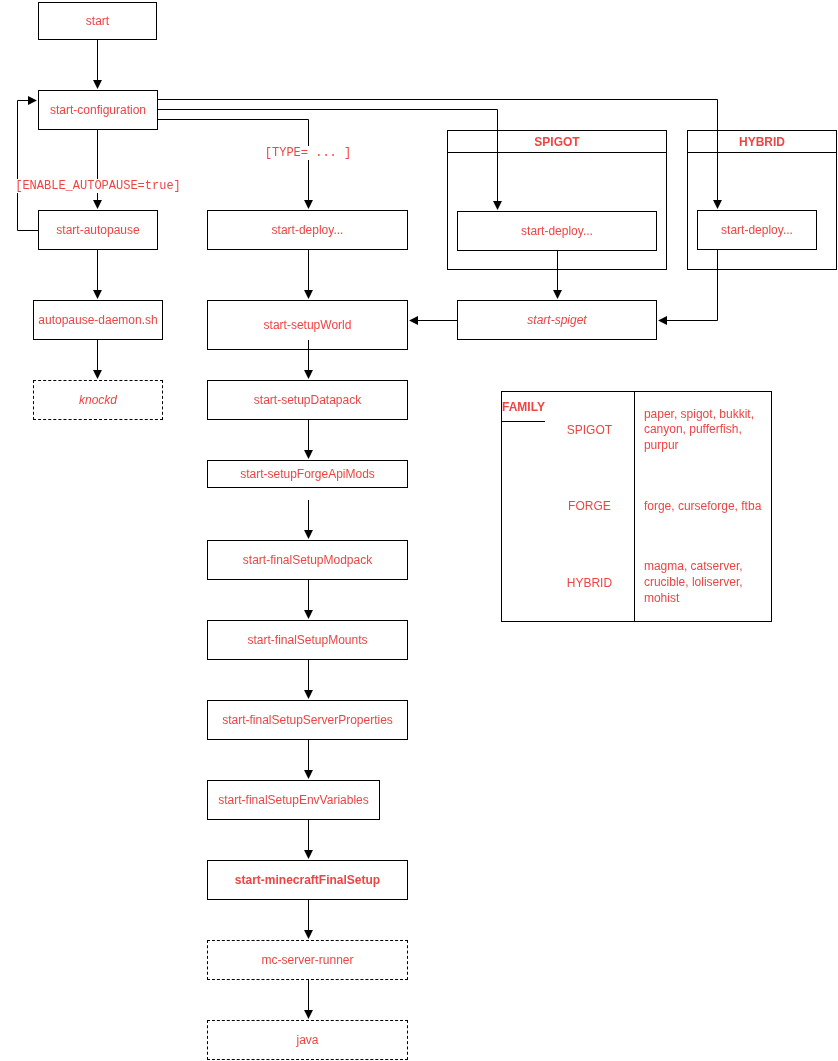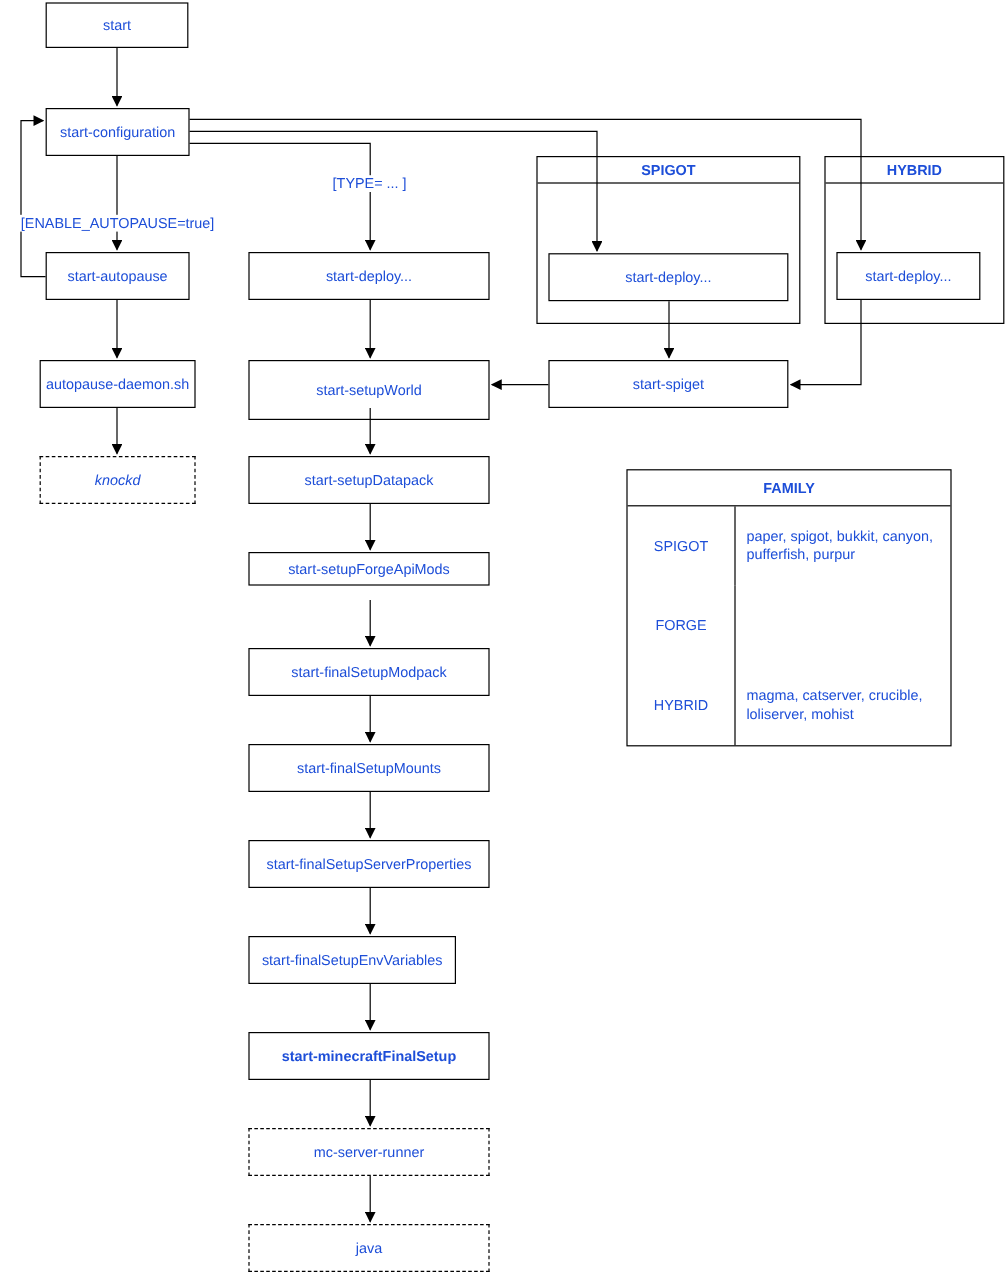--- a/index.html
+++ b/index.html
@@ -3,21 +3,21 @@
 <meta charset="utf-8">
 <style>
   html, body { margin: 0; padding: 0; background: #ffffff; }
   .canvas {
     position: relative;
     width: 838px;
     height: 1061px;
     background: #ffffff;
     font-family: "Liberation Sans", sans-serif;
     font-size: 12px;
-    color: #1d4ed8;
+    color: #ef4444;
     overflow: hidden;
   }
   .node {
     position: absolute;
     box-sizing: border-box;
     border: 1px solid #000000;
     background: #ffffff;
     display: flex;
     align-items: center;
     justify-content: center;
@@ -49,30 +49,31 @@
     z-index: 2;
     pointer-events: none;
   }
   .edge-label {
     position: absolute;
     transform: translate(-50%, -50%);
     background: #ffffff;
     padding: 0 2px;
     white-space: nowrap;
     z-index: 3;
+    font-family: Liberation Mono, monospace;
   }
   .family-table {
     position: absolute;
-    left: 522px; top: 391px;
+    left: 501px; top: 391px;
     width: 271px; height: 231px;
     box-sizing: border-box;
     border: 1px solid #000000;
     background: #ffffff;
     display: flex;
-    flex-direction: column;
+    flex-direction: row;
     z-index: 1;
   }
   .ft-header {
     box-sizing: border-box;
     height: 30px;
     border-bottom: 1px solid #000000;
     display: flex;
     align-items: center;
     justify-content: center;
     font-weight: bold;
@@ -135,31 +136,32 @@
   <div class="container" style="left:447px; top:130px; width:220px; height:140px;">
     <div class="container-header">SPIGOT</div>
   </div>
   <div class="node" style="left:457px; top:211px; width:200px; height:40px;">start-deploy...</div>
 
   <div class="container" style="left:687px; top:130px; width:150px; height:140px;">
     <div class="container-header">HYBRID</div>
   </div>
   <div class="node" style="left:697px; top:210px; width:120px; height:40px;">start-deploy...</div>
 
-  <div class="node" style="left:457px; top:300px; width:200px; height:40px;">start-spiget</div>
+  <div class="node" style="left:457px; top:300px; width:200px; height:40px;font-style:italic;">start-spiget</div>
 
   <div class="family-table">
     <div class="ft-header">FAMILY</div>
     <div class="ft-body">
       <div class="ft-row">
         <div class="ft-family">SPIGOT</div>
         <div class="ft-members">paper, spigot, bukkit, canyon, pufferfish, purpur</div>
       </div>
       <div class="ft-row">
         <div class="ft-family">FORGE</div>
+        <div class="ft-members">forge, curseforge, ftba</div>
       </div>
       <div class="ft-row">
         <div class="ft-family">HYBRID</div>
         <div class="ft-members">magma, catserver, crucible, loliserver, mohist</div>
       </div>
     </div>
   </div>
 
   <svg class="arrow-layer" width="838" height="1061" viewBox="0 0 838 1061">
     <defs>

